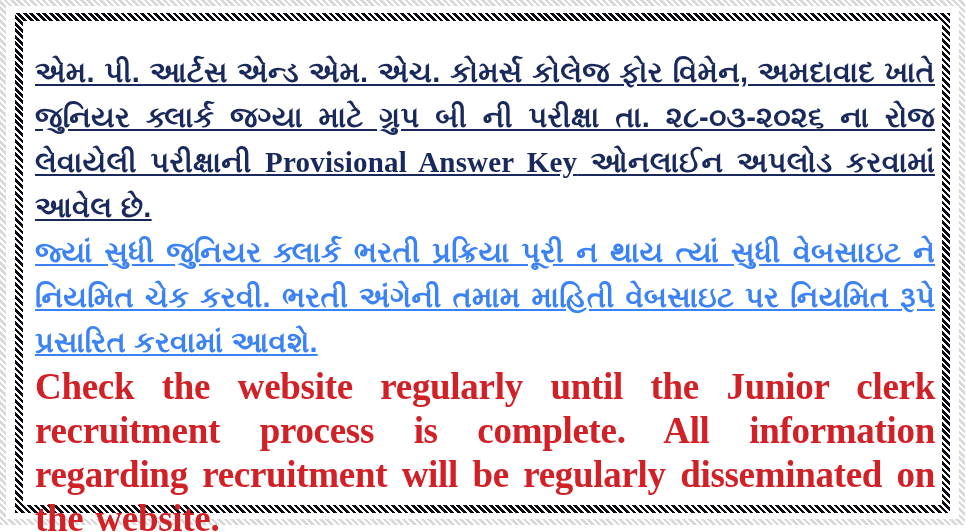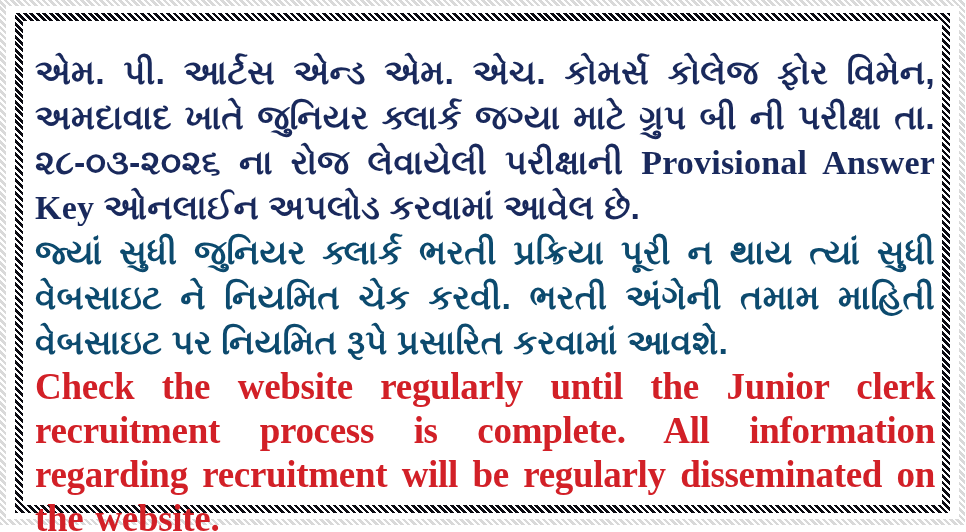--- a/index.html
+++ b/index.html
@@ -20,24 +20,25 @@
   .main-frame{
     position:absolute;left:15px;top:13px;right:16px;bottom:19px;
     background:repeating-linear-gradient(45deg,#0b0b12 0,#0b0b12 2.6px,#ffffff 2.6px,#ffffff 4.6px);
   }
   .main-inner{position:absolute;inset:8px;background:#ffffff;}
   .content{
     position:absolute;left:35px;right:31px;top:50px;
   }
   .content p{margin:0;text-align:justify;}
   .guj{
-    font-size:34px;
+    font-size:29px;
     line-height:45px;
     font-weight:700;
     letter-spacing:0.2px;
+    text-decoration:underline;
   }
   .p1{margin-bottom:30px;}
   .p2{margin-bottom:25px;}
   .eng-inline{
     font-family:"Liberation Serif",serif;
     font-weight:700;
   }
   .eng{
     font-family:"Liberation Serif",serif;
     font-weight:700;
@@ -64,20 +65,20 @@
   </div>
 
   <div class="main-frame">
     <div class="main-inner"></div>
   </div>
 
   <div class="content">
 
     <p class="guj p1" lang="gu" style="color: rgb(25, 41, 92);"><span>એમ. પી. આર્ટસ એન્ડ એમ. એચ. કોમર્સ કોલેજ ફોર વિમેન, અમદાવાદ ખાતે જુનિયર ક્લાર્ક જગ્યા માટે ગ્રુપ બી ની પરીક્ષા તા. ૨૮-૦૩-૨૦૨૬ ના રોજ લેવાયેલી પરીક્ષાની </span><span class="eng-inline">Provisional Answer Key</span><span> ઓનલાઈન અપલોડ કરવામાં આવેલ છે.</span></p>
 
-    <p class="guj p2" lang="gu" style="color: #0c4a6e;">જ્યાં સુધી જુનિયર ક્લાર્ક ભરતી પ્રક્રિયા પૂરી ન થાય ત્યાં સુધી વેબસાઇટ ને નિયમિત ચેક કરવી. ભરતી અંગેની તમામ માહિતી વેબસાઇટ પર નિયમિત રૂપે પ્રસારિત કરવામાં આવશે.</p>
+    <p class="guj p2" lang="gu" style="color: #3b82f6;">જ્યાં સુધી જુનિયર ક્લાર્ક ભરતી પ્રક્રિયા પૂરી ન થાય ત્યાં સુધી વેબસાઇટ ને નિયમિત ચેક કરવી. ભરતી અંગેની તમામ માહિતી વેબસાઇટ પર નિયમિત રૂપે પ્રસારિત કરવામાં આવશે.</p>
 
     <p class="eng" style="color: rgb(210, 32, 39);">Check the website regularly until the Junior clerk recruitment process is complete. All information regarding recruitment will be regularly disseminated on the website.</p>
 
     <p class="sig" lang="gu" style="color: rgb(210, 32, 39);">-પ્રિન્સિપાલ શ્રી</p>
 
   </div>
 </div>
 
 </body></html>

